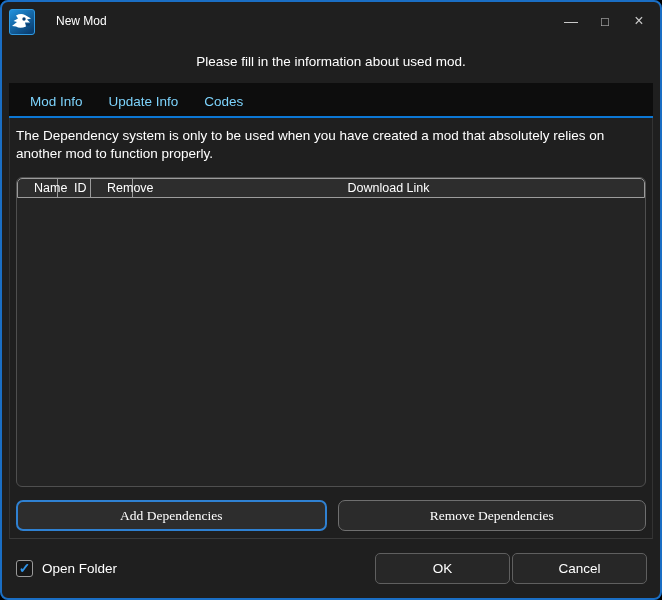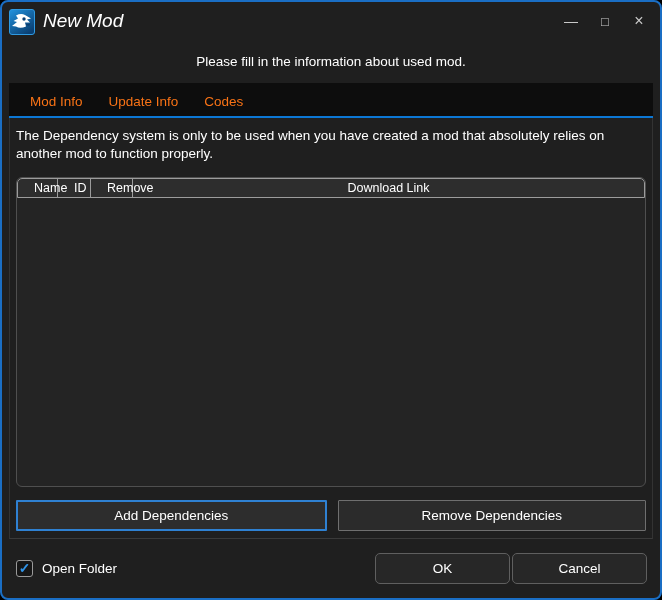--- a/index.html
+++ b/index.html
@@ -31,24 +31,23 @@
     padding-left: 7px;
     flex: 0 0 auto;
   }
   .app-icon {
     width: 26px;
     height: 26px;
     margin-top: 2px;
     flex: 0 0 auto;
   }
   .title-text {
-    margin-left: 8px;
-    font-size: 19px;
-    color: #ffffff;
-    font-style: italic;
+    margin-left: 21px;
+    font-size: 12px;
+    color: #ffffff;
   }
   .titlebar-spacer { flex: 1; }
   .win-btn {
     width: 34px;
     height: 30px;
     display: flex;
     align-items: center;
     justify-content: center;
     color: #c9c9c9;
     font-size: 14px;
@@ -82,21 +81,21 @@
     display: flex;
     align-items: flex-end;
     padding-left: 8px;
   }
   .tab {
     height: 30px;
     padding: 0 13px;
     display: flex;
     align-items: center;
     font-size: 13.5px;
-    color: #f97316;
+    color: #7dd3fc;
     background: transparent;
     border: none;
     cursor: default;
   }
   .tab.active {
     background: #0c77d4;
     color: #ffffff;
     border-radius: 4px 4px 0 0;
   }
   .tab-underline {
@@ -157,26 +156,26 @@
 
   
   .action-row {
     margin-top: 13px;
     display: flex;
     gap: 11px;
   }
   .action-btn {
     flex: 1;
     height: 31px;
-    font-family: Liberation Sans, sans-serif;
+    font-family: Liberation Serif, serif;
     font-size: 13.5px;
     color: #ffffff;
     background: #2b2b2b;
     border: 1px solid #6f6f6f;
-    border-radius: 1px;
+    border-radius: 7px;
     cursor: default;
   }
   .action-btn.focused {
     border: 2px solid #2f81d2;
     background: #2d2d2d;
   }
 
   
   .footer {
     flex: 1;

